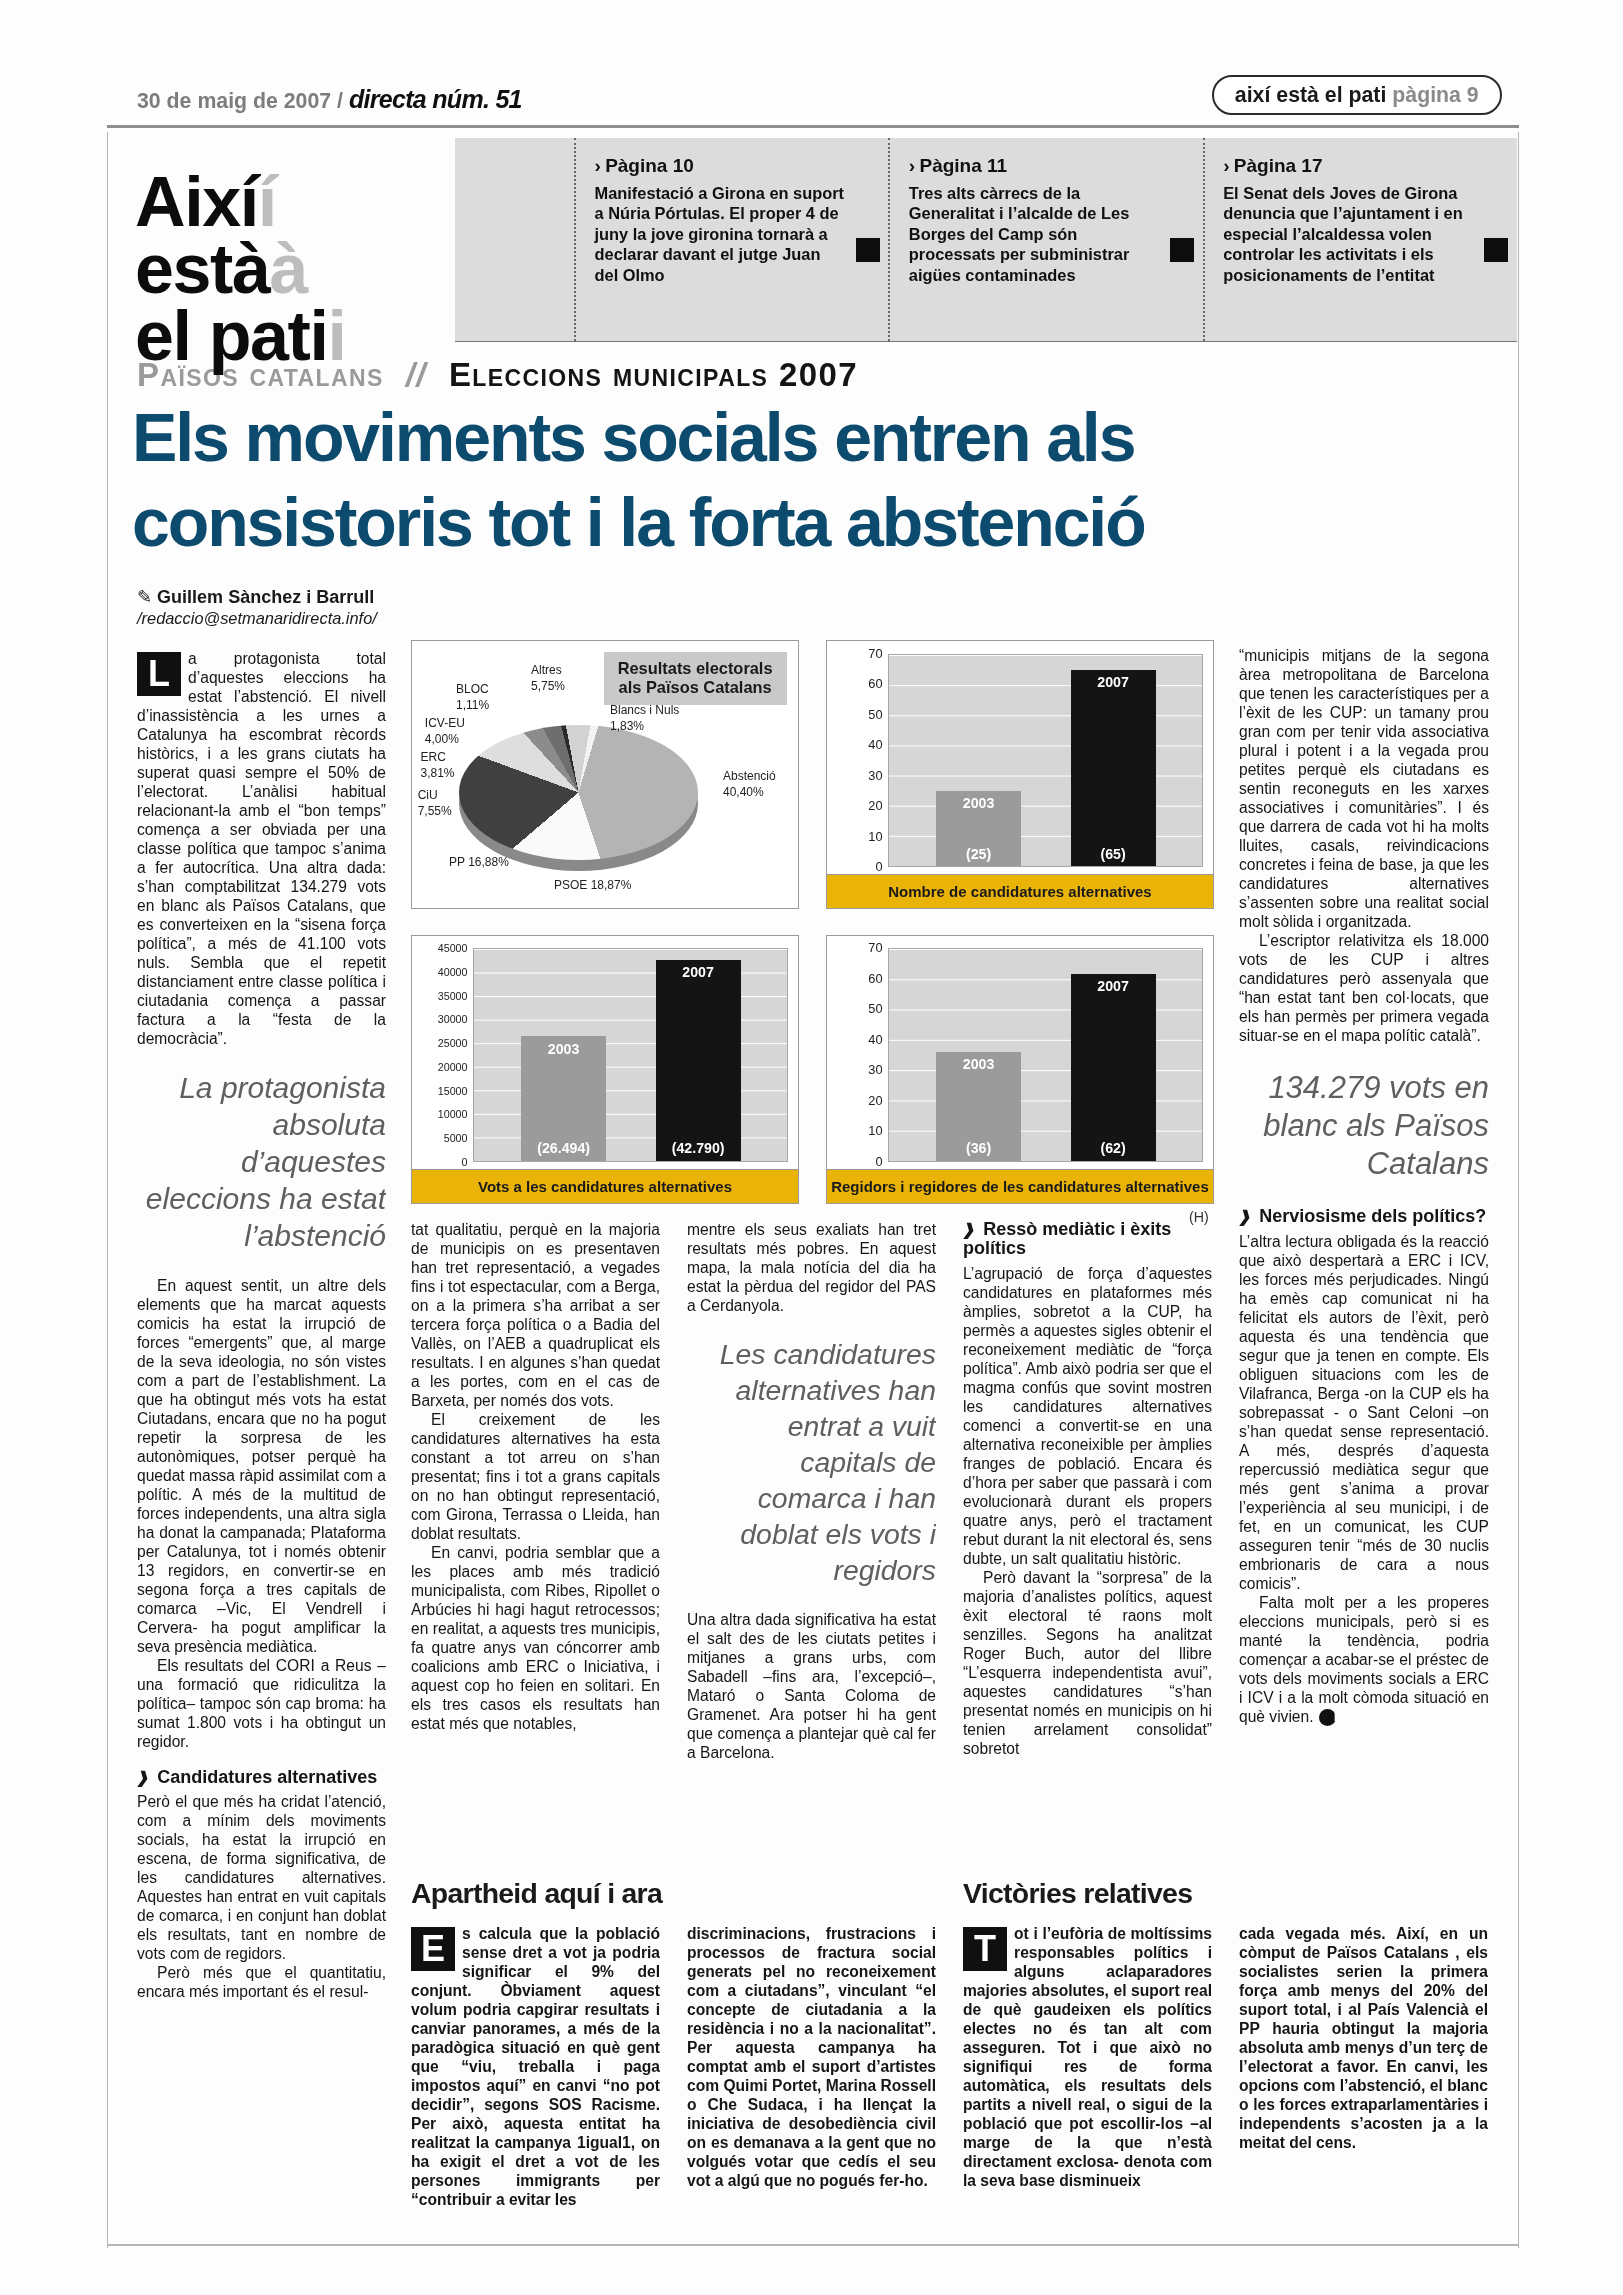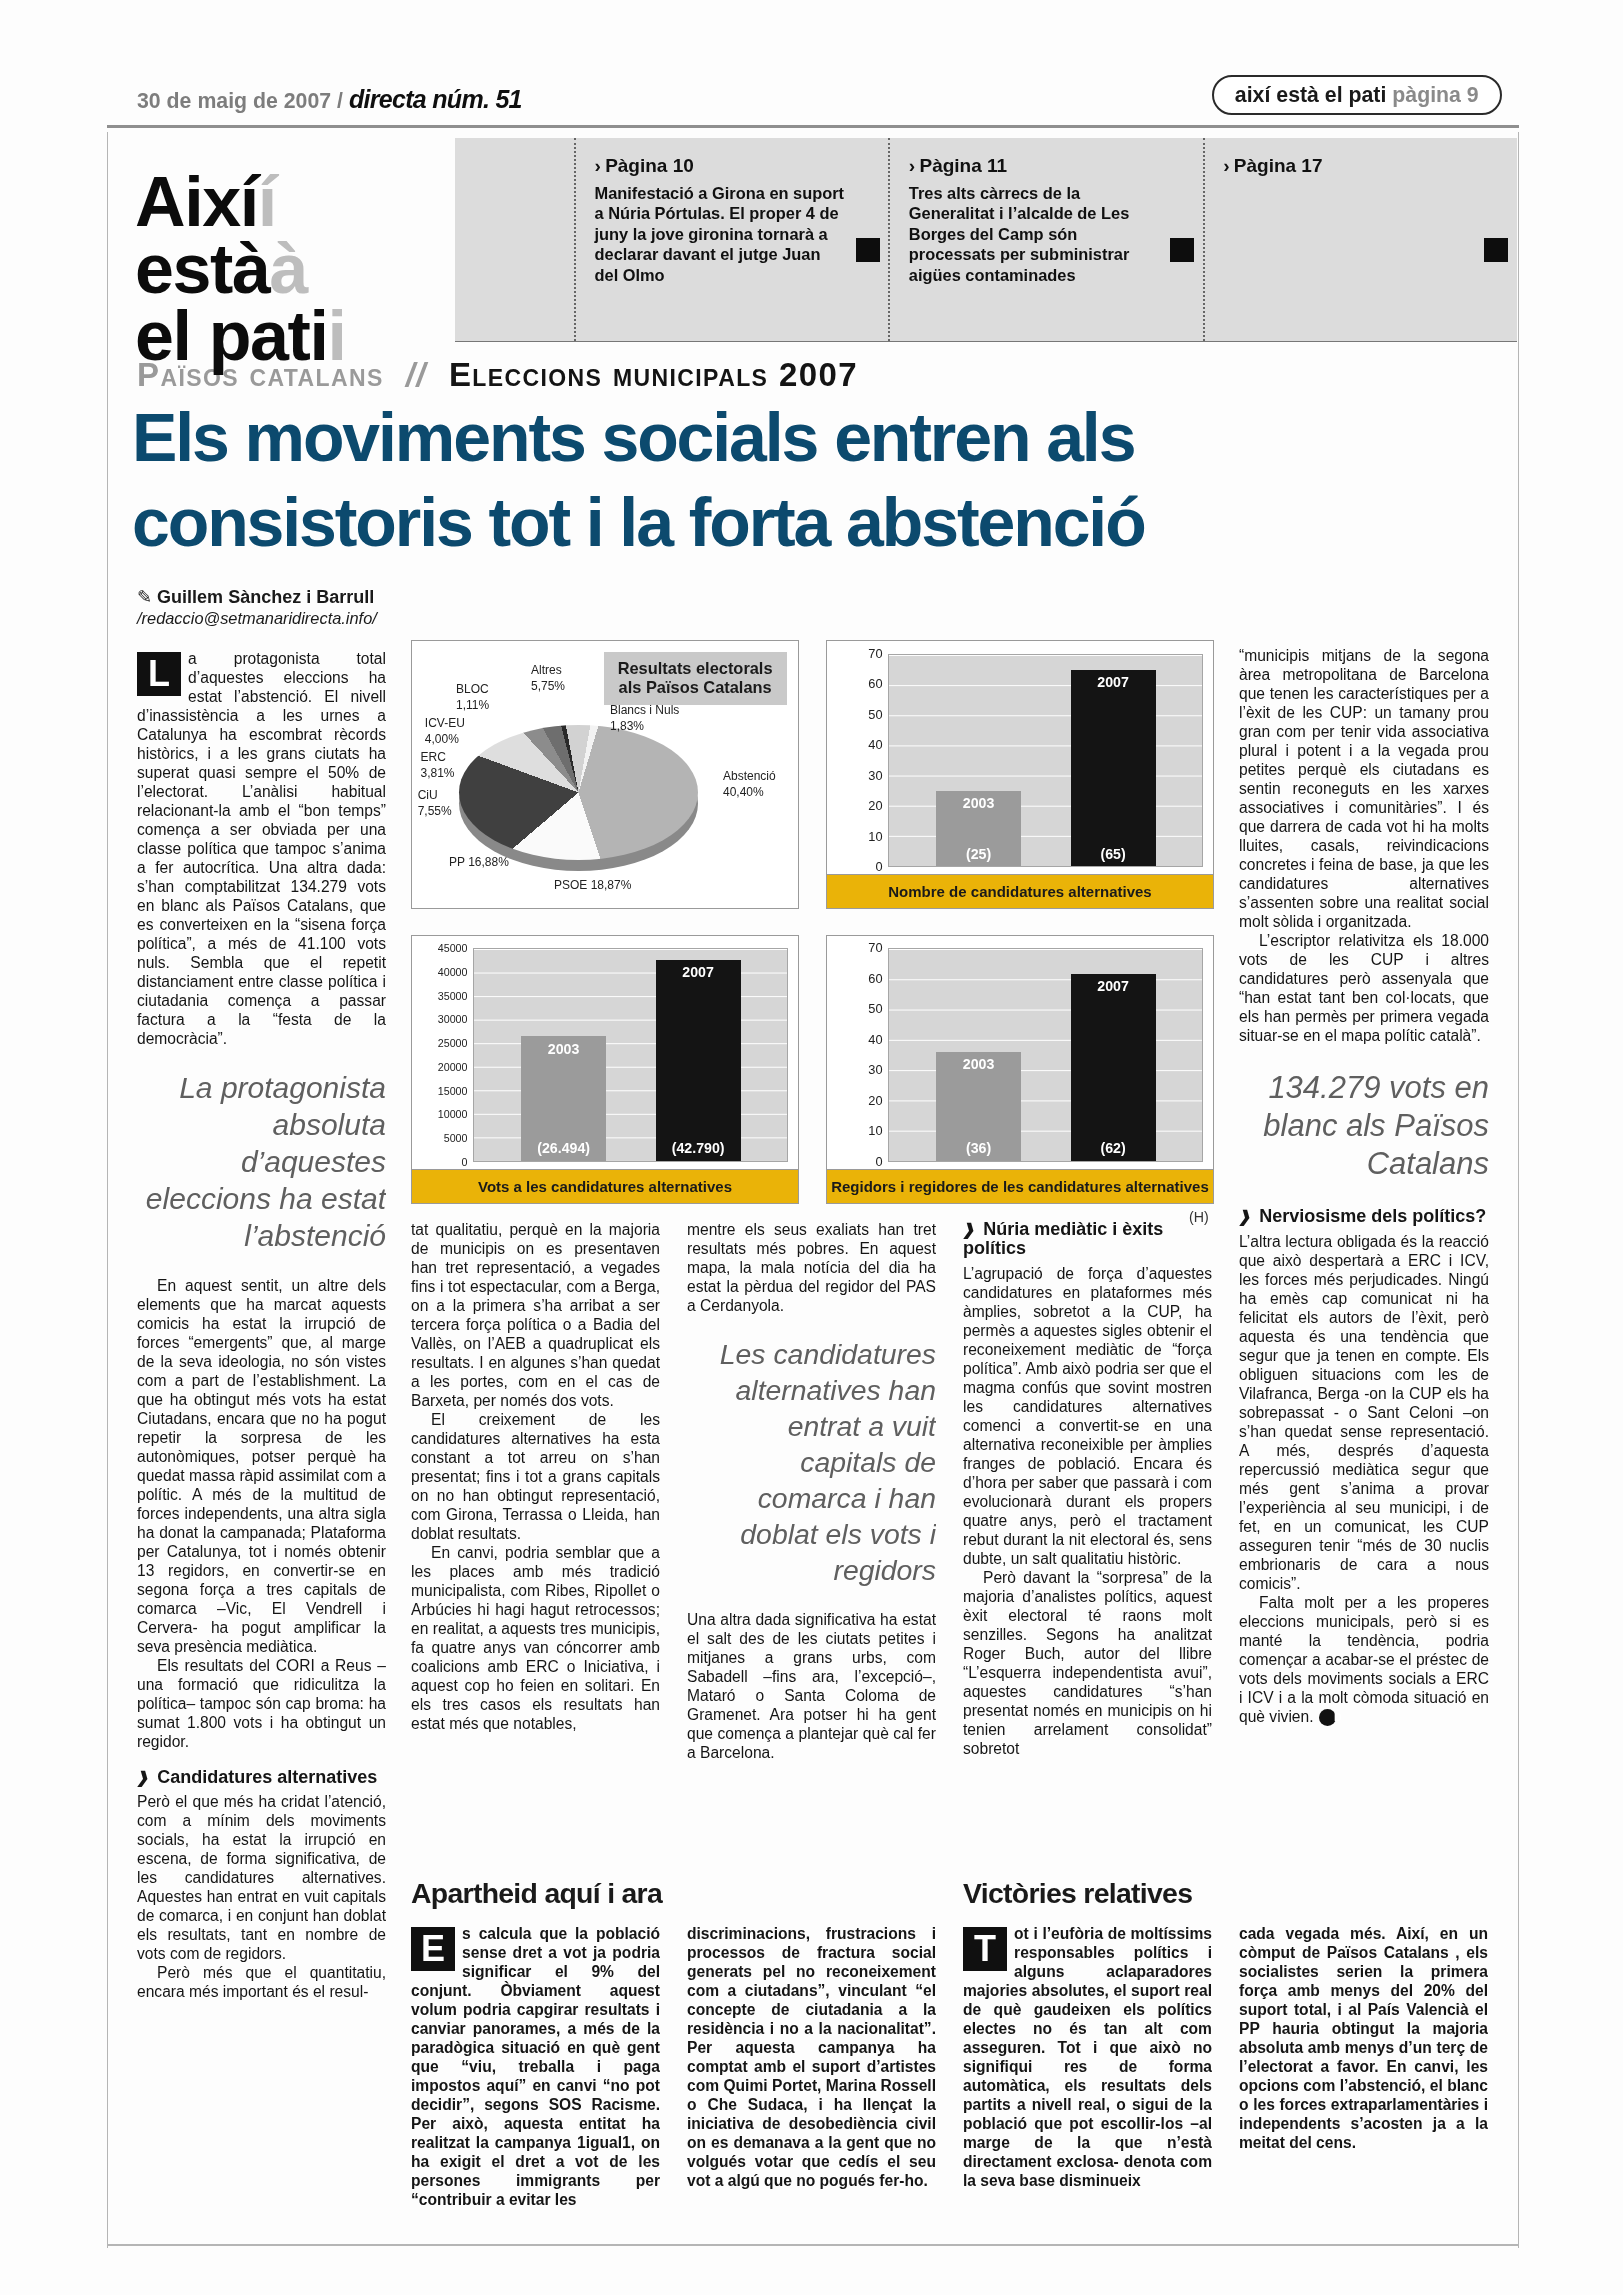--- a/index.html
+++ b/index.html
@@ -147,20 +147,21 @@
       <div class="teaser-text">Manifestació a Girona en suport a Núria Pórtulas. El proper 4 de juny la jove gironina tornarà a declarar davant el jutge Juan del Olmo</div>
       <div class="black-square"></div>
     </div>
     <div class="teaser">
       <div class="page-link"><span class="chevron">›</span><span>Pàgina 11</span></div>
       <div class="teaser-text">Tres alts càrrecs de la Generalitat i l’alcalde de Les Borges del Camp són processats per subministrar aigües contaminades</div>
       <div class="black-square"></div>
     </div>
     <div class="teaser">
       <div class="page-link"><span class="chevron">›</span><span>Pàgina 17</span></div>
+      <div class="teaser-text">El Senat dels Joves de Girona denuncia que l’ajuntament i en especial l’alcaldessa volen controlar les activitats i els posicionaments de l’entitat</div>
       <div class="black-square"></div>
     </div>
   </div>
 
   <div class="kicker">
     <span class="section">Països catalans</span>
     <span class="sep">//</span>
     <span class="topic">Eleccions municipals 2007</span>
   </div>
 
@@ -289,21 +290,21 @@
       <p class="p">tat qualitatiu, perquè en la majoria de municipis on es presentaven han tret representació, a vegades fins i tot espectacular, com a Berga, on a la primera s’ha arribat a ser tercera força política o a Badia del Vallès, on l’AEB a quadruplicat els resultats. I en algunes s’han quedat a les portes, com en el cas de Barxeta, per només dos vots.</p>
       <p class="p ind">El creixement de les candidatures alternatives ha esta constant a tot arreu on s’han presentat; fins i tot a grans capitals on no han obtingut representació, com Girona, Terrassa o Lleida, han doblat resultats.</p>
       <p class="p ind">En canvi, podria semblar que a les places amb més tradició municipalista, com Ribes, Ripollet o Arbúcies hi hagi hagut retrocessos; en realitat, a aquests tres municipis, fa quatre anys van cóncorrer amb coalicions amb ERC o Iniciativa, i aquest cop ho feien en solitari. En els tres casos els resultats han estat més que notables,</p>
     </div>
     <div class="mid-col">
       <p class="p">mentre els seus exaliats han tret resultats més pobres. En aquest mapa, la mala notícia del dia ha estat la pèrdua del regidor del PAS a Cerdanyola.</p>
       <div class="quote quote-center">Les candidatures alternatives han entrat a vuit capitals de comarca i han doblat els vots i regidors</div>
       <p class="p">Una altra dada significativa ha estat el salt des de les ciutats petites i mitjanes a grans urbs, com Sabadell –fins ara, l’excepció–, Mataró o Santa Coloma de Gramenet. Ara potser hi ha gent que comença a plantejar què cal fer a Barcelona.</p>
     </div>
     <div class="mid-col">
-      <div class="subhead" style="margin-top:0"><span class="subhead-arrow">❱</span><span>Núria mediàtic i èxits polítics</span></div>
+      <div class="subhead" style="margin-top:0"><span class="subhead-arrow">❱</span><span>Ressò mediàtic i èxits polítics</span></div>
       <p class="p">L’agrupació de força d’aquestes candidatures en plataformes més àmplies, sobretot a la CUP, ha permès a aquestes sigles obtenir el reconeixement mediàtic de “força política”. Amb això podria ser que el magma confús que sovint mostren les candidatures alternatives comenci a convertit-se en una alternativa reconeixible per àmplies franges de població. Encara és d’hora per saber que passarà i com evolucionarà durant els propers quatre anys, però el tractament rebut durant la nit electoral és, sens dubte, un salt qualitatiu històric.</p>
       <p class="p ind">Però davant la “sorpresa” de la majoria d’analistes polítics, aquest èxit electoral té raons molt senzilles. Segons ha analitzat Roger Buch, autor del llibre “L’esquerra independentista avui”, aquestes candidatures “s’han presentat només en municipis on hi tenien arrelament consolidat” sobretot</p>
     </div>
   </div>
 
   <div class="col col5">
     <p class="p">“municipis mitjans de la segona àrea metropolitana de Barcelona que tenen les característiques per a l’èxit de les CUP: un tamany prou gran com per tenir vida associativa plural i potent i a la vegada prou petites perquè els ciutadans es sentin reconeguts en les xarxes associatives i comunitàries”. I és que darrera de cada vot hi ha molts lluites, casals, reivindicacions concretes i feina de base, ja que les candidatures alternatives s’assenten sobre una realitat social molt sòlida i organitzada.</p>
     <p class="p ind">L’escriptor relativitza els 18.000 vots de les CUP i altres candidatures però assenyala que “han estat tant ben col·locats, que els han permès per primera vegada situar-se en el mapa polític català”.</p>
     <div class="quote quote-right-lg">134.279 vots en blanc als Països Catalans</div>
     <div class="subhead"><span class="subhead-arrow">❱</span><span>Nerviosisme dels polítics?</span></div>

